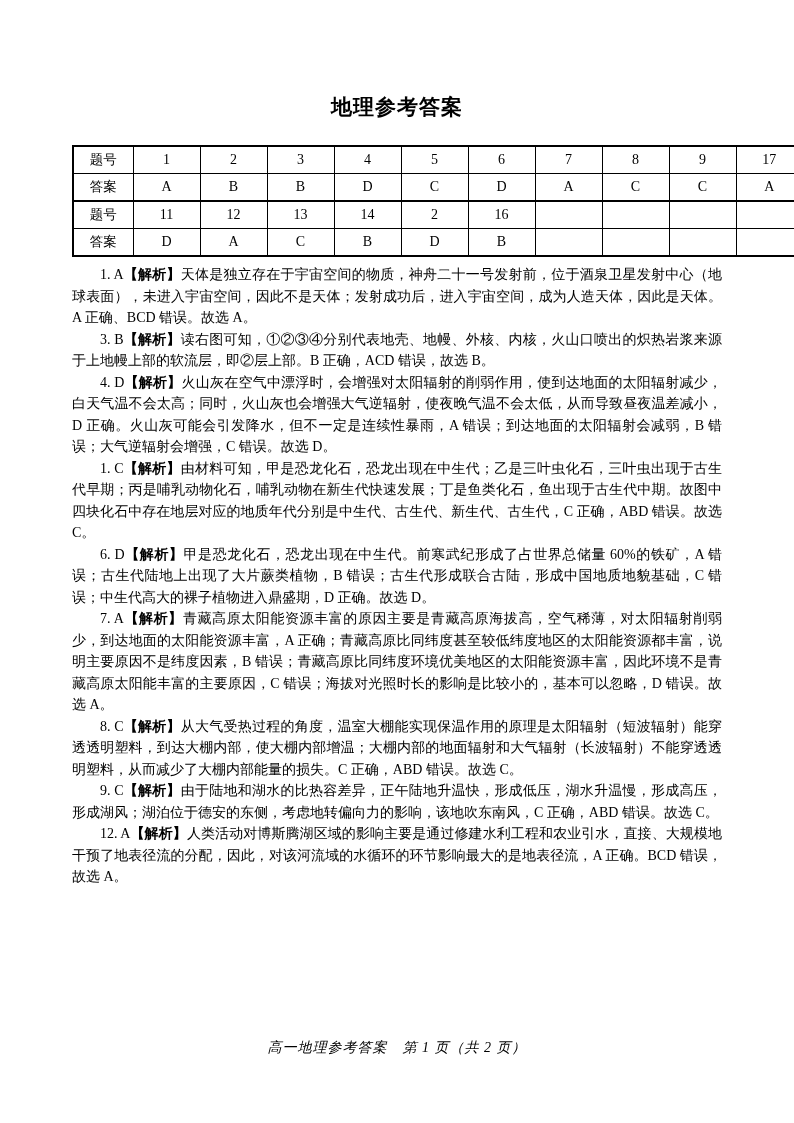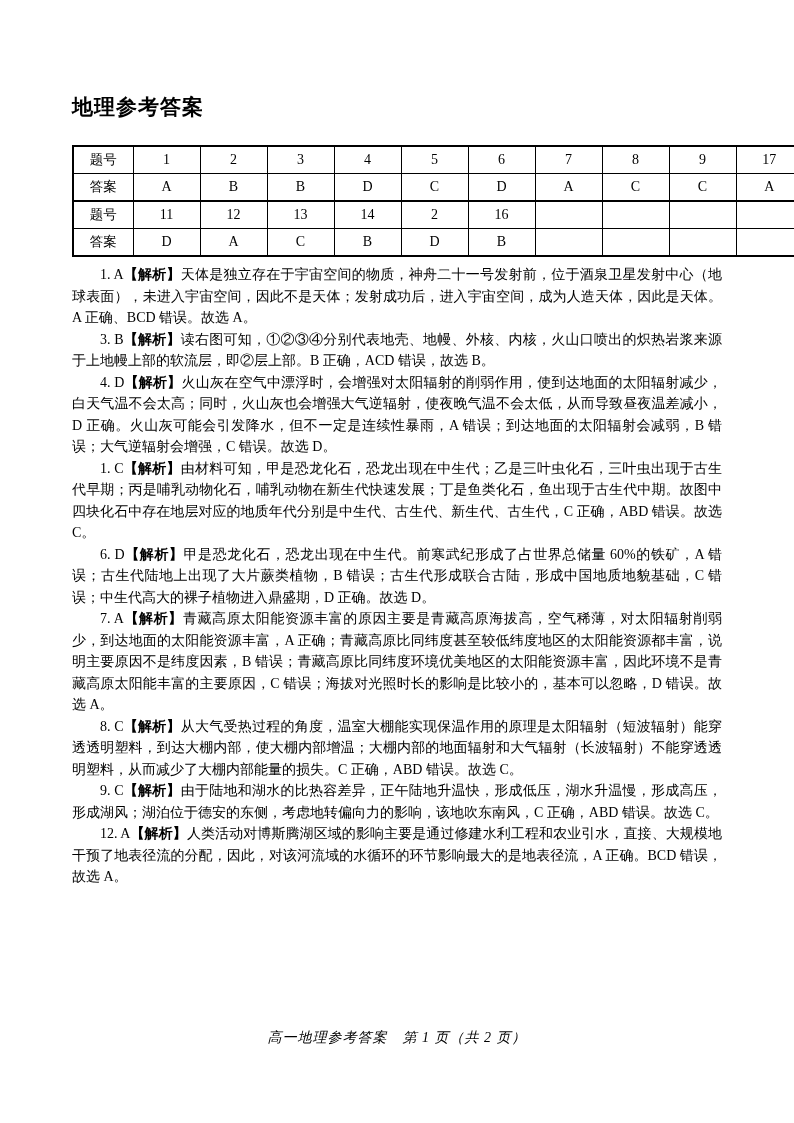--- a/index.html
+++ b/index.html
@@ -17,21 +17,21 @@
   .page {
     position: relative;
     width: 794px;
     height: 1123px;
     box-sizing: border-box;
     padding: 92px 72px 0 72px;
     background: #ffffff;
   }
   .title {
     margin: 0 0 24px 0;
-    text-align: left;
+    text-align: center;
     font-family: "Liberation Sans", "DejaVu Sans", sans-serif;
     font-size: 21px;
     line-height: 29px;
     font-weight: bold;
     letter-spacing: 1px;
   }
   table.answer-table {
     width: 732px;
     border-collapse: collapse;
     table-layout: fixed;
@@ -63,21 +63,21 @@
     margin: 0;
     padding: 0;
     text-indent: 2em;
   }
   p.exp .tag {
     font-weight: bold;
   }
   .footer {
     position: absolute;
     left: 0;
-    bottom: 76px;
+    bottom: 66px;
     width: 100%;
     text-align: center;
     font-size: 14px;
     font-style: italic;
     letter-spacing: 1px;
   }
 </style>
 </head>
 <body>
 

